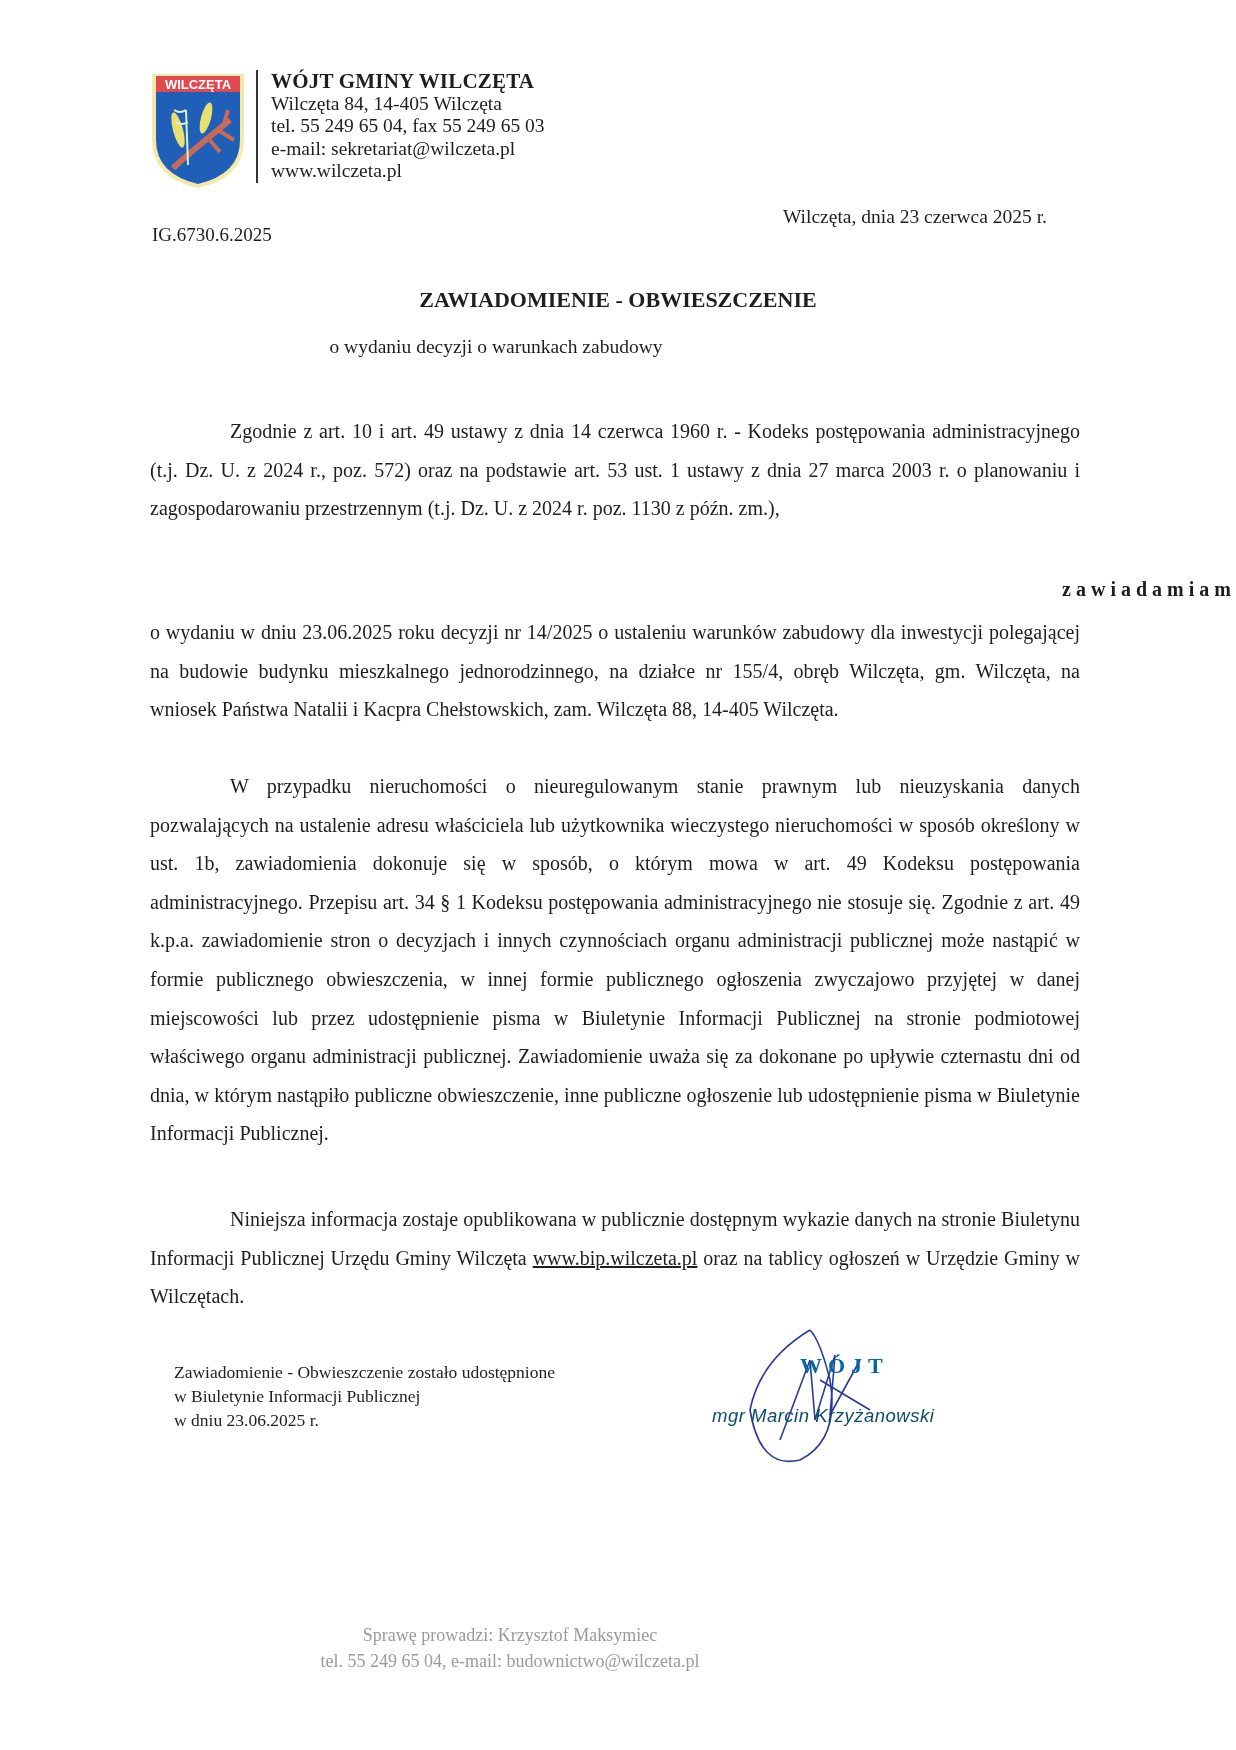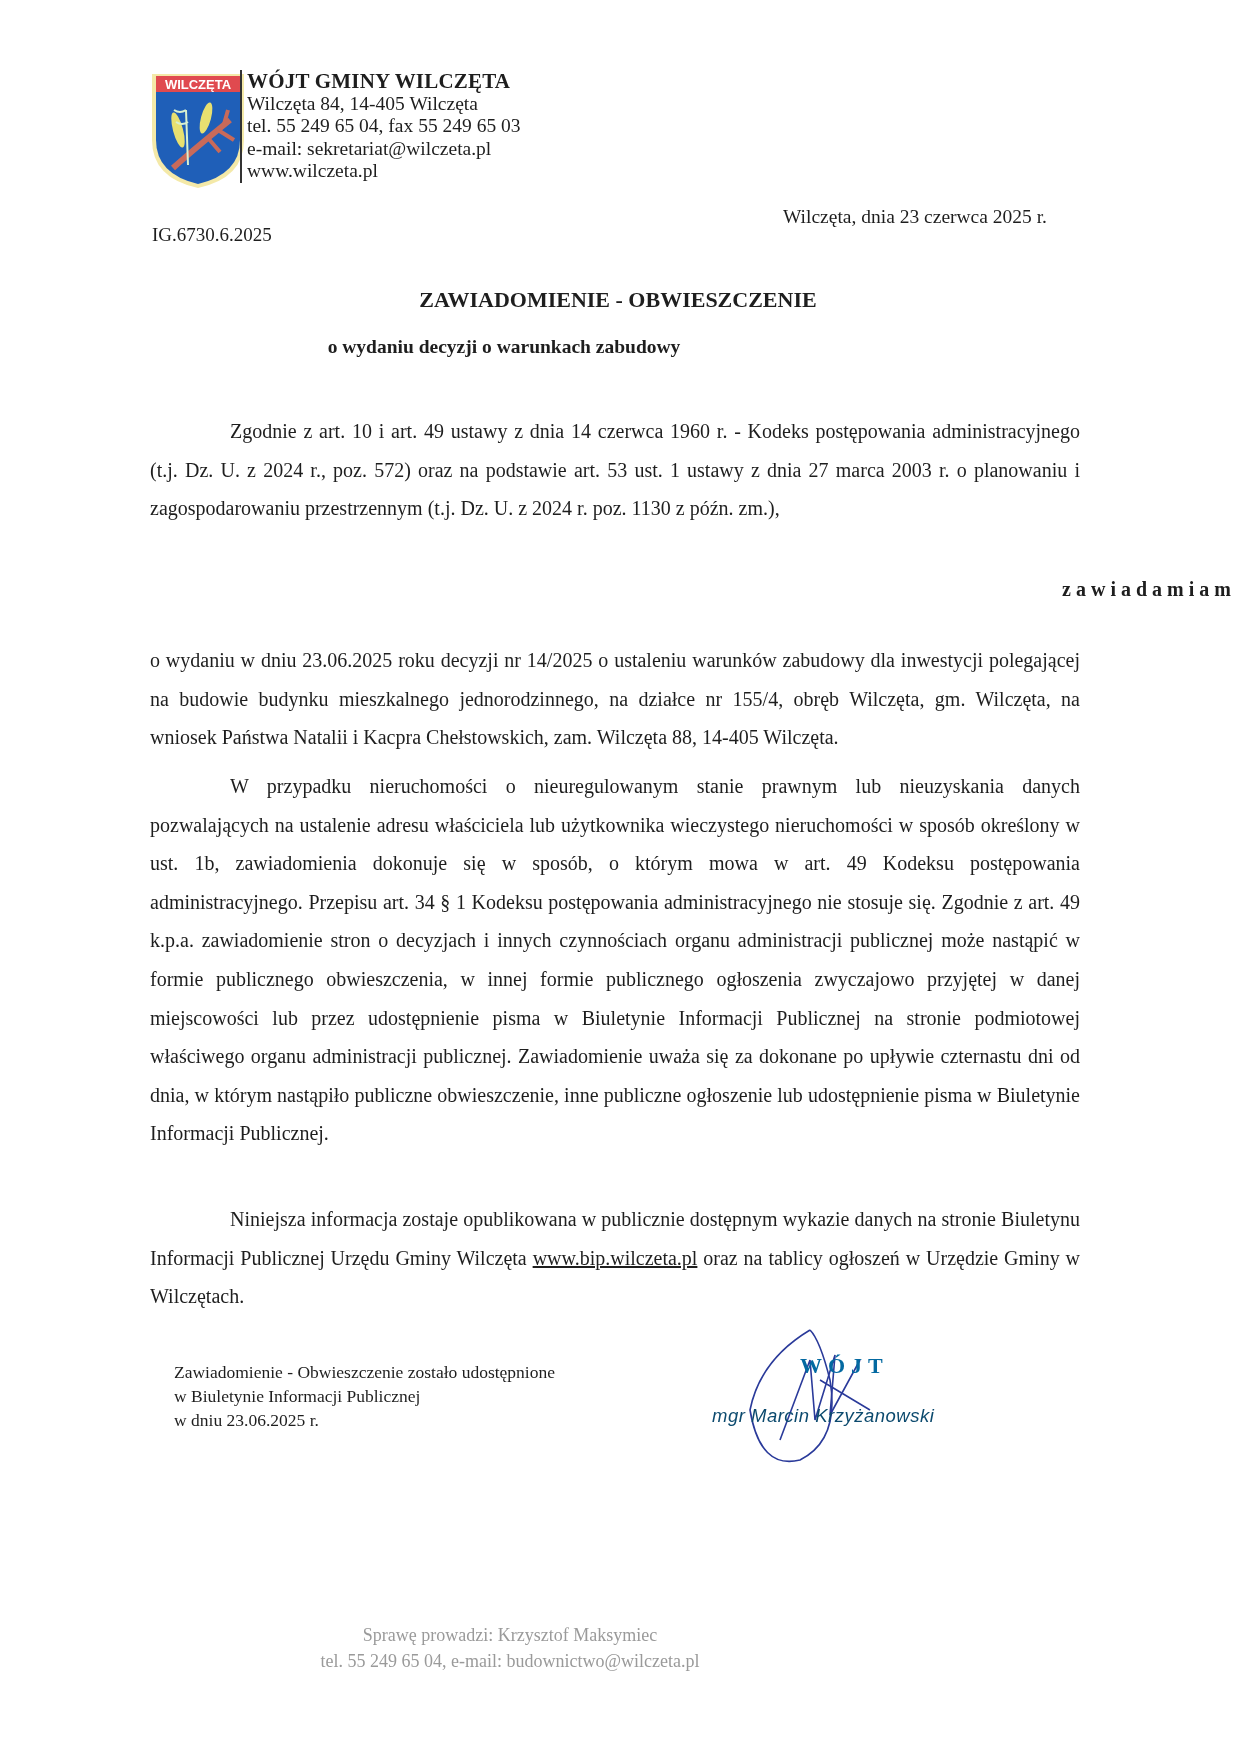--- a/index.html
+++ b/index.html
@@ -1,26 +1,26 @@
 <!DOCTYPE html>
 <html><head>
 <meta charset="utf-8">
 <style>
   html, body { margin: 0; padding: 0; background: #ffffff; }
   body { width: 1236px; height: 1750px; position: relative; overflow: hidden;
          font-family: "Liberation Serif", serif; color: #1e1e1e; }
   .abs { position: absolute; }
   .crest { left: 148px; top: 70px; width: 100px; height: 120px; }
-  .header-block { left: 240px; top: 70px; border-left: 2px solid #333; padding-left: 5px;
+  .header-block { left: 256px; top: 70px; border-left: 2px solid #333; padding-left: 13px;
                   font-size: 19.5px; line-height: 22.5px; font-family: Liberation Serif, serif; }
   .header-title { font-weight: bold; font-size: 21px; letter-spacing: 0.2px; }
   .ref { left: 152px; top: 224px; font-size: 19px; }
   .dateline { left: 783px; top: 206px; font-size: 19.5px; }
   .title { left: 0; width: 1236px; text-align: center; top: 287px; font-size: 22px; font-weight: bold; }
-  .subtitle { left: 12px; width: 984px; text-align: center; top: 336px; font-size: 19.5px; font-weight: bold; }
+  .subtitle { left: 4px; width: 984px; text-align: center; top: 336px; font-size: 19.5px; font-weight: normal; }
   .body { left: 150px; width: 930px; font-size: 20px; line-height: 38.6px; text-align: justify; }
   .indent { text-indent: 80px; }
   .zaw { left: 0; width: 1236px; text-align: right; top: 578px; font-weight: bold; font-size: 20px; letter-spacing: 5px; }
   .link { text-decoration: underline; }
   .published { left: 174px; top: 1360px; font-size: 17.5px; line-height: 24px; }
   .signature { left: 720px; top: 1320px; width: 280px; height: 150px; }
   .sig-title { left: 800px; top: 1353px; color: #0369a1; font-weight: bold; font-size: 22px; letter-spacing: 6px; }
   .sig-name { left: 712px; top: 1405px; color: #0c4a6e; font-style: italic; font-size: 18.5px; font-family: "Liberation Sans", sans-serif; letter-spacing: 0.5px; }
   .footer { left: 0; width: 1020px; text-align: center; top: 1622px; color: #9a9a9a; font-size: 18px; line-height: 26px; }
 </style>
@@ -52,21 +52,21 @@
 <div class="abs dateline">Wilczęta, dnia 23 czerwca 2025 r.</div>
 <div class="abs ref">IG.6730.6.2025</div>
 
 <div class="abs title">ZAWIADOMIENIE - OBWIESZCZENIE</div>
 <div class="abs subtitle">o wydaniu decyzji o warunkach zabudowy</div>
 
 <div class="abs body indent" style="top:412px;">Zgodnie z art. 10 i art. 49 ustawy z dnia 14 czerwca 1960 r. - Kodeks postępowania administracyjnego (t.j. Dz. U. z 2024 r., poz. 572) oraz na podstawie art. 53 ust. 1 ustawy z dnia 27 marca 2003 r. o planowaniu i zagospodarowaniu przestrzennym (t.j. Dz. U. z 2024 r. poz. 1130 z późn. zm.),</div>
 
 <div class="abs zaw">zawiadamiam</div>
 
-<div class="abs body" style="top:641px;">o wydaniu w dniu 23.06.2025 roku decyzji nr 14/2025 o ustaleniu warunków zabudowy dla inwestycji polegającej na budowie budynku mieszkalnego jednorodzinnego, na działce nr 155/4, obręb Wilczęta, gm. Wilczęta, na wniosek  Państwa Natalii i Kacpra Chełstowskich, zam. Wilczęta 88, 14-405 Wilczęta.</div>
+<div class="abs body" style="top:613px;">o wydaniu w dniu 23.06.2025 roku decyzji nr 14/2025 o ustaleniu warunków zabudowy dla inwestycji polegającej na budowie budynku mieszkalnego jednorodzinnego, na działce nr 155/4, obręb Wilczęta, gm. Wilczęta, na wniosek  Państwa Natalii i Kacpra Chełstowskich, zam. Wilczęta 88, 14-405 Wilczęta.</div>
 
 <div class="abs body indent" style="top:767px;">W przypadku nieruchomości o nieuregulowanym stanie prawnym lub nieuzyskania danych pozwalających na ustalenie adresu właściciela lub użytkownika wieczystego nieruchomości w sposób określony w ust. 1b, zawiadomienia dokonuje się w sposób, o którym mowa w art. 49 Kodeksu postępowania administracyjnego. Przepisu art. 34 § 1 Kodeksu postępowania administracyjnego nie stosuje się. Zgodnie z art. 49 k.p.a. zawiadomienie stron o decyzjach i innych czynnościach organu administracji publicznej może nastąpić w formie publicznego obwieszczenia, w innej formie publicznego ogłoszenia zwyczajowo przyjętej w danej miejscowości lub przez udostępnienie pisma w Biuletynie Informacji Publicznej na stronie podmiotowej właściwego organu administracji publicznej. Zawiadomienie uważa się za dokonane po upływie czternastu dni od dnia, w którym nastąpiło publiczne obwieszczenie, inne publiczne ogłoszenie lub udostępnienie pisma w Biuletynie Informacji Publicznej.</div>
 
 <div class="abs body indent" style="top:1200px;font-family:Liberation Serif, serif;">
   <span>Niniejsza informacja zostaje opublikowana w publicznie dostępnym wykazie danych na stronie Biuletynu Informacji Publicznej Urzędu Gminy Wilczęta </span><span class="link">www.bip.wilczeta.pl</span><span> oraz na tablicy ogłoszeń w Urzędzie Gminy w Wilczętach.</span>
 </div>
 
 <div class="abs published">
   <div>Zawiadomienie - Obwieszczenie zostało udostępnione</div>
   <div>w Biuletynie Informacji Publicznej</div>

